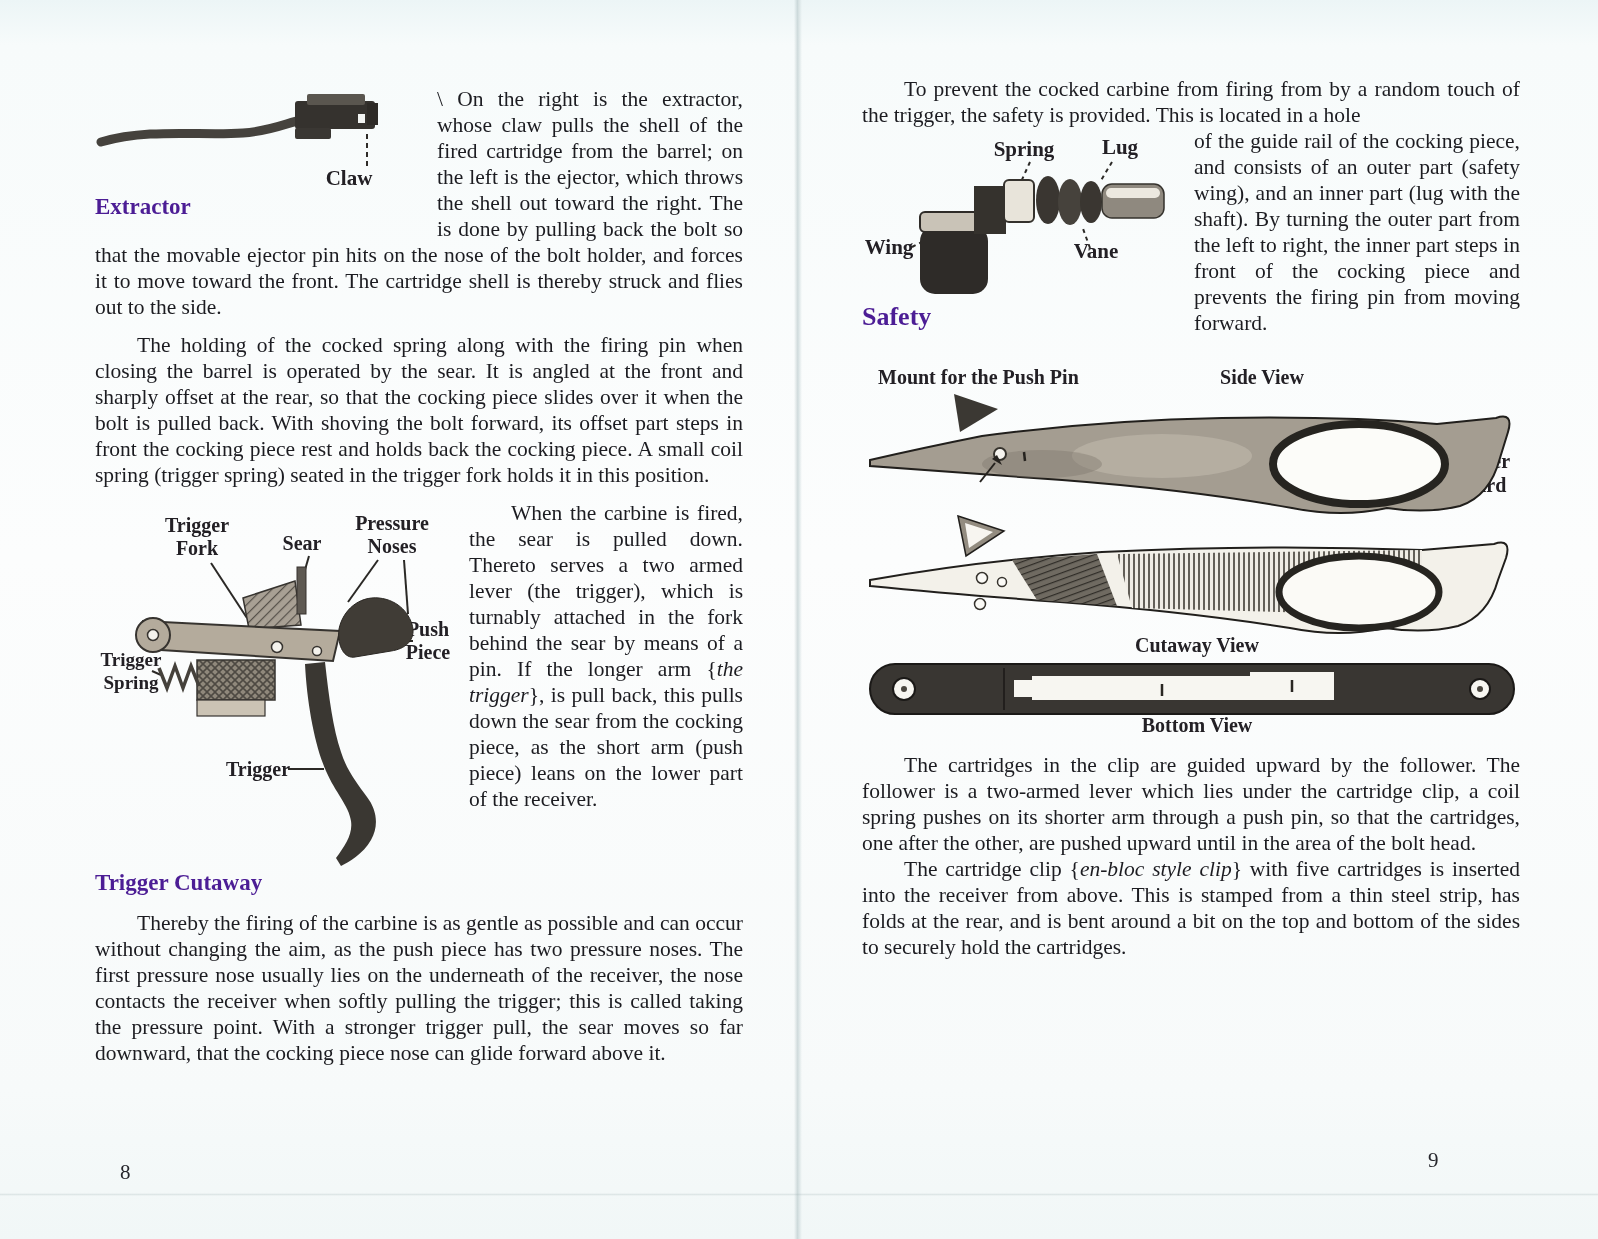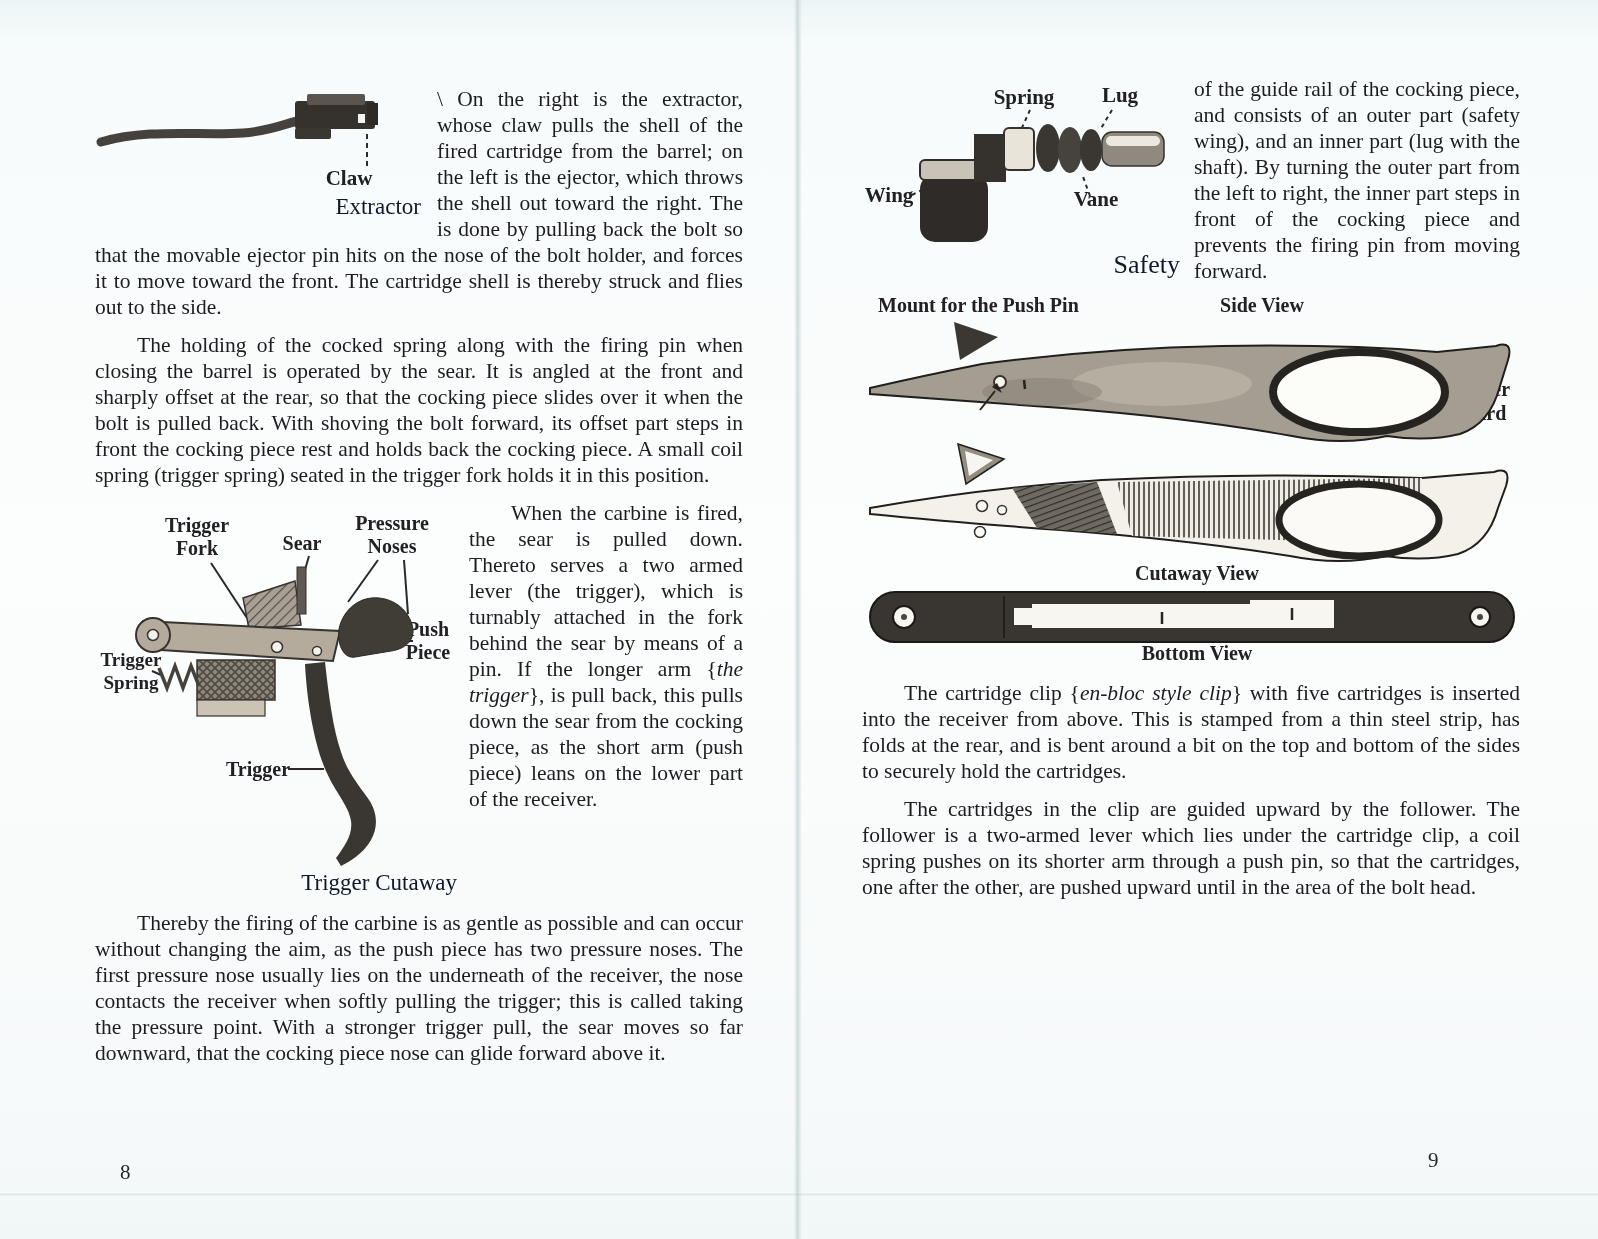--- a/index.html
+++ b/index.html
@@ -22,24 +22,24 @@
   .page-left  { left:95px;  top:86px; width:648px; }
   .page-right { left:862px; top:76px; width:658px; }
   p { text-align:justify; }
   p.indent { text-indent:42px; }
   p.gap { margin-top:12px; }
   i.ital { font-style:italic; }
   figure { float:left; }
   .fig-extractor { width:326px; margin:2px 16px 4px 0; }
   .fig-trigger   { width:362px; margin:8px 12px 2px 0; }
   .fig-safety    { width:318px; margin:6px 14px 2px 0; }
-  .fig-views     { float:none; width:660px; margin:8px 0 16px 0; }
+  .fig-views     { float:none; width:660px; margin:28px 0 16px 0; }
   figcaption {
-    text-align:right; font-weight:normal; font-size:23px; line-height:26px;
-    color:#0f172a; margin-top:4px;
+    text-align:left; font-weight:bold; font-size:23px; line-height:26px;
+    color:#4c1d95; margin-top:4px;
   }
   .fig-safety figcaption { font-size:26px; margin-top:6px; }
   .pageno { position:absolute; font-size:21px; color:#26262c; }
   .pageno-left  { left:120px;  top:1160px; }
   .pageno-right { left:1428px; top:1148px; }
   svg { display:block; }
   svg text { fill:#232025; }
   .clearfix::after { content:""; display:block; clear:both; }
 </style>
 </head>
@@ -123,20 +123,21 @@
     </figure>
 
     <p class="indent gap"><span>When the carbine is fired, the sear is pulled down. Thereto serves a two armed lever (the trigger), which is turnably attached in the fork behind the sear by means of a pin. If the longer arm {</span><i class="ital">the trigger</i><span>}, is pull back, this pulls down the sear from the cocking piece, as the short arm (push piece) leans on the lower part of the receiver.</span></p>
   </div>
 
   <p class="indent gap">Thereby the firing of the carbine is as gentle as possible and can occur without changing the aim, as the push piece has two pressure noses. The first pressure nose usually lies on the underneath of the receiver, the nose contacts the receiver when softly pulling the trigger; this is called taking the pressure point. With a stronger trigger pull, the sear moves so far downward, that the cocking piece nose can glide forward above it.</p>
 </div>
 
 <div class="page page-right clearfix">
 
+  <p class="indent">To prevent the cocked carbine from firing from by a random touch of the trigger, the safety is provided. This is located in a hole</p>
 
   <div class="clearfix">
     <figure class="fig-safety">
       <svg width="318" height="164" viewBox="0 0 318 164">
         <g font-family="'Liberation Serif', serif" font-weight="bold" font-size="21" text-anchor="middle">
           <text x="162" y="22">Spring</text>
           <text x="258" y="20">Lug</text>
           <text x="27" y="120">Wing</text>
           <text x="234" y="124">Vane</text>
         </g>
@@ -215,19 +216,19 @@
         <circle cx="618" cy="325" r="3" fill="#4a463f"></circle>
         <rect x="152" y="316" width="20" height="17" fill="#f7f6f1"></rect>
         <rect x="170" y="312" width="220" height="24" fill="#f7f6f1"></rect>
         <rect x="388" y="308" width="84" height="28" fill="#f7f6f1"></rect>
         <line x1="300" y1="320" x2="300" y2="332" stroke="#2a2723" stroke-width="2.5"></line>
         <line x1="430" y1="316" x2="430" y2="328" stroke="#2a2723" stroke-width="2.5"></line>
       </g>
     </svg>
   </figure>
 
+  <p class="indent gap">The cartridges in the clip are guided upward by the follower. The follower is a two-armed lever which lies under the cartridge clip, a coil spring pushes on its shorter arm through a push pin, so that the cartridges, one after the other, are pushed upward until in the area of the bolt head.</p>
+
   <p class="indent"><span>The cartridge clip {</span><i class="ital">en-bloc style clip</i><span>} with five cartridges is inserted into the receiver from above. This is stamped from a thin steel strip, has folds at the rear, and is bent around a bit on the top and bottom of the sides to securely hold the cartridges.</span></p>
-
-  <p class="indent gap">The cartridges in the clip are guided upward by the follower. The follower is a two-armed lever which lies under the cartridge clip, a coil spring pushes on its shorter arm through a push pin, so that the cartridges, one after the other, are pushed upward until in the area of the bolt head.</p>
 </div>
 
 <div class="pageno pageno-left">8</div>
 <div class="pageno pageno-right">9</div>
 
 </body></html>

